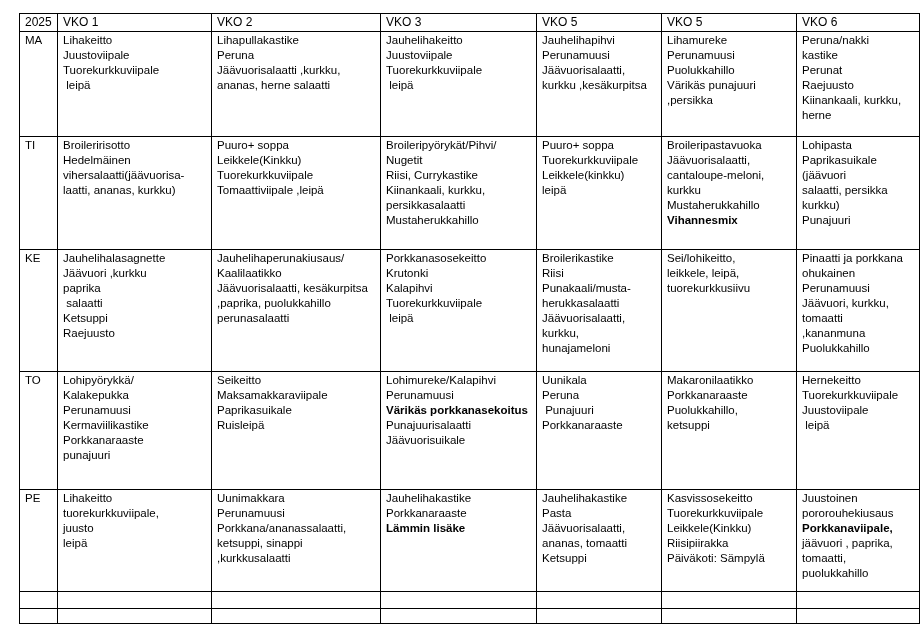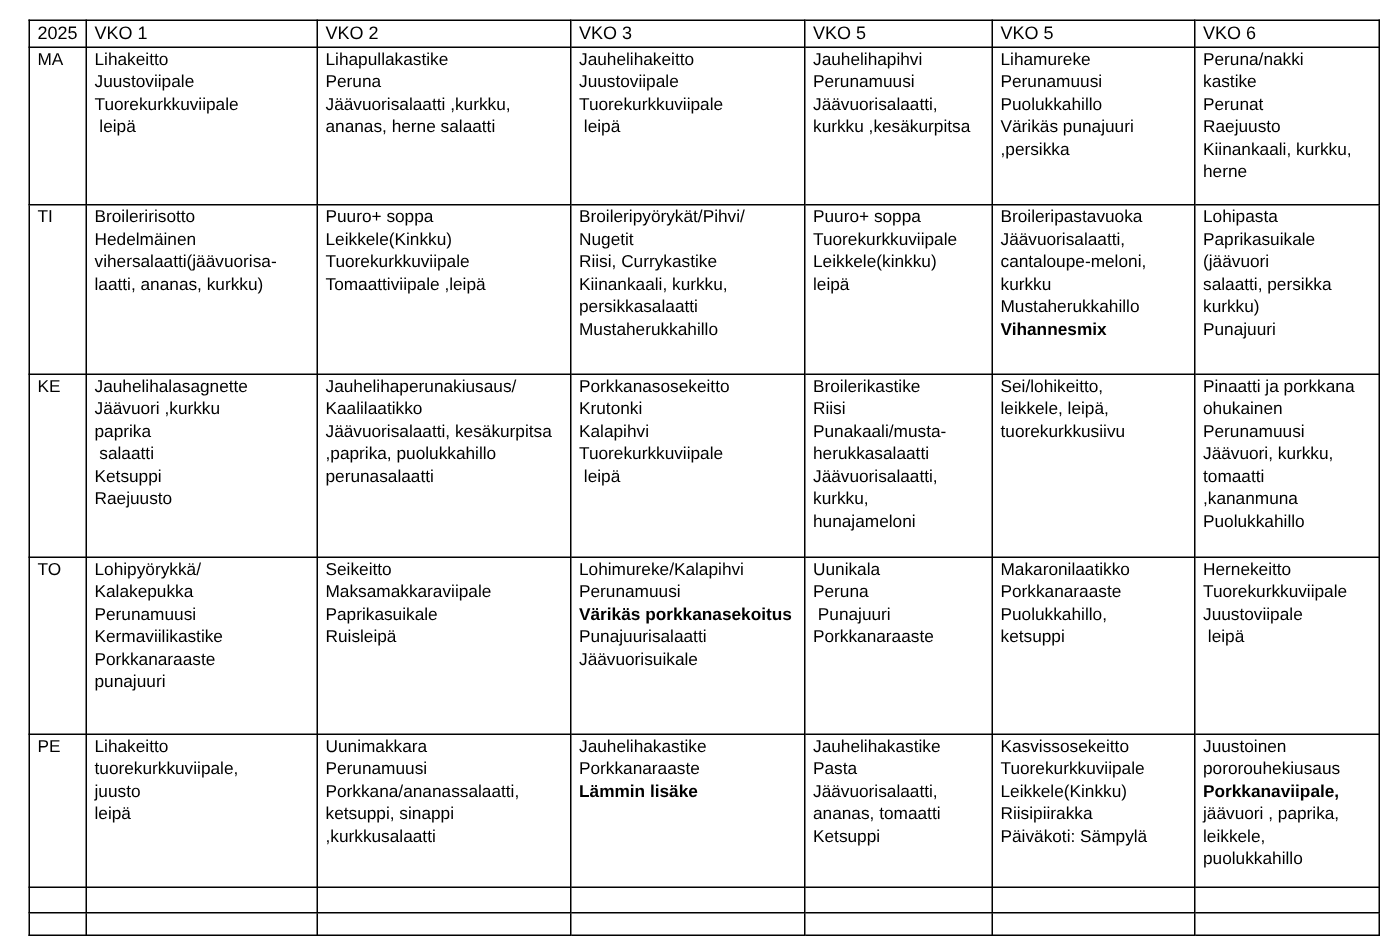--- a/index.html
+++ b/index.html
@@ -288,21 +288,21 @@
             <div class="line">Tuorekurkkuviipale</div>
             <div class="line">Leikkele(Kinkku)</div>
             <div class="line">Riisipiirakka</div>
             <div class="line">Päiväkoti: Sämpylä</div>
           </td>
           <td>
             <div class="line">Juustoinen</div>
             <div class="line">pororouhekiusaus</div>
             <div class="line b">Porkkanaviipale,</div>
             <div class="line">jäävuori , paprika,</div>
-            <div class="line">leikkele,</div>
+            <div class="line">tomaatti,</div>
             <div class="line">puolukkahillo</div>
           </td>
         </tr>
         <tr>
           <td></td>
           <td></td>
           <td></td>
           <td></td>
           <td></td>
           <td></td>

